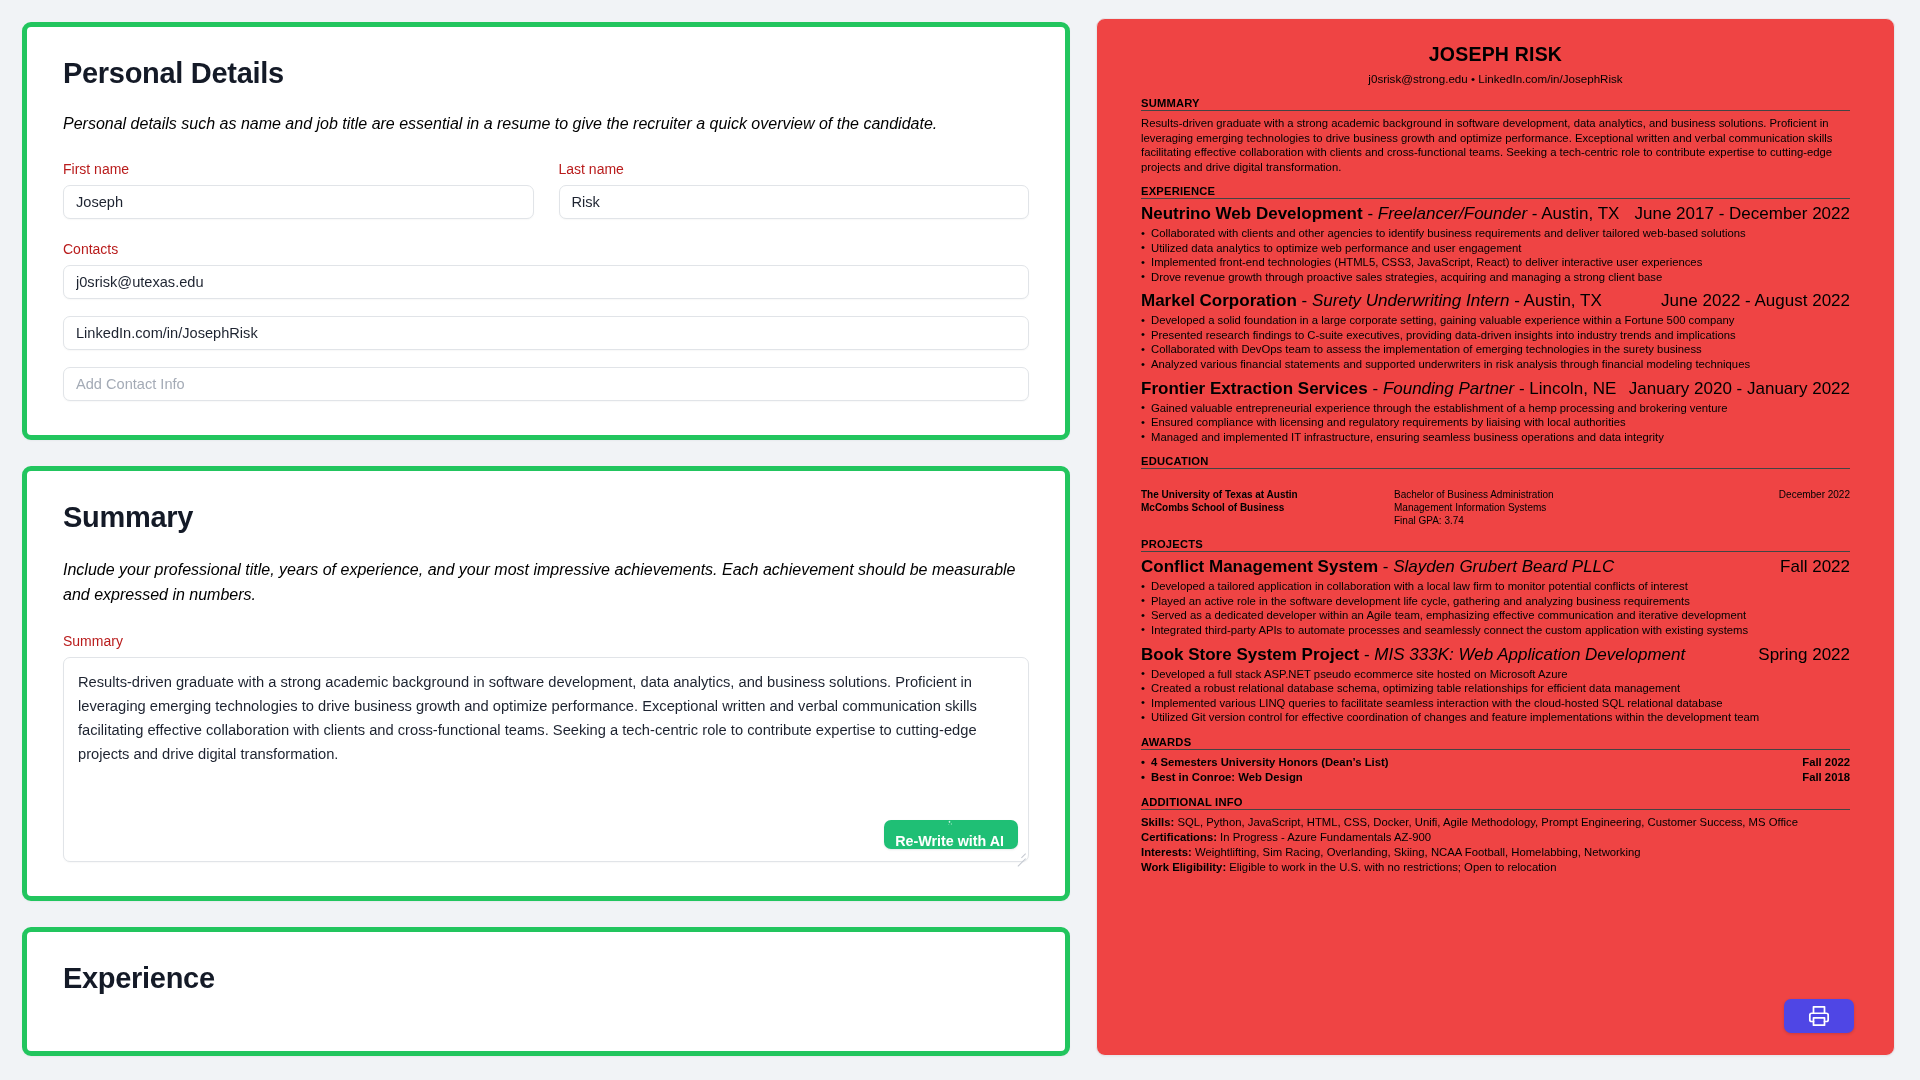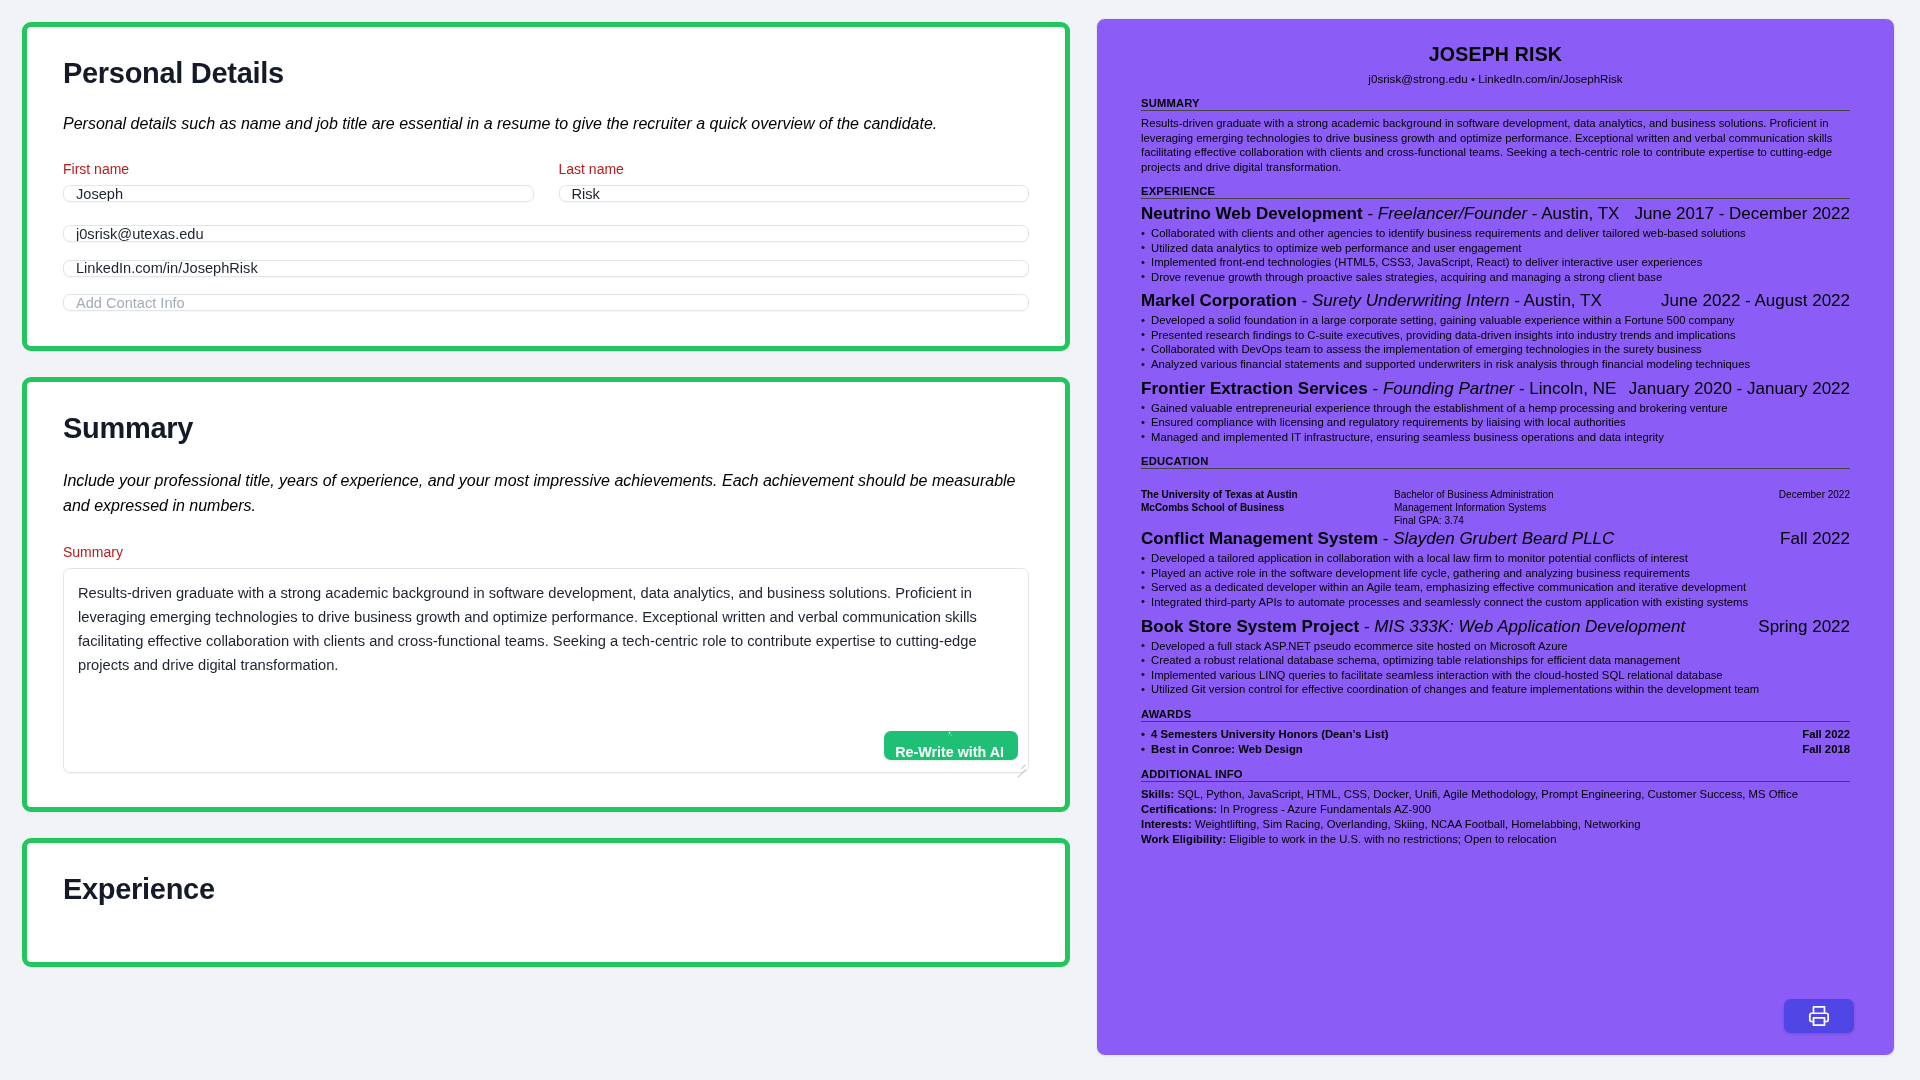--- a/index.html
+++ b/index.html
@@ -43,21 +43,21 @@
   .field-label {
     font-size: 14px;
     color: #b91c1c;
     margin-bottom: 8px;
     display: block;
   }
   .row2 { display: flex; gap: 25px; margin-bottom: 22px; }
   .col { flex: 1; }
   .inp {
     width: 100%;
-    height: 17px;
+    height: 34px;
     border: 1px solid #e1e4e8;
     border-radius: 7px;
     background: #fff;
     font-family: "Liberation Sans", sans-serif;
     font-size: 14.6px;
     color: #1d2330;
     padding: 0 12px;
     outline: none;
     box-shadow: 0 1px 1.5px rgba(16,24,40,0.03);
   }
@@ -113,21 +113,21 @@
     flex-direction: column;
   }
   .sparkle { width: 16px; height: 16px; display:block; }
 
   
   .preview-pane {
     width: 824px; height: 1080px;
     padding: 18px 25px 0 0;
   }
   .resume-card {
-    background: #8b5cf6;
+    background: #ef4444;
     border: 1px solid #e6e8eb;
     border-radius: 9px;
     box-shadow: 0 1px 2px rgba(16,24,40,0.04);
     height: 1038px;
     padding: 24px 44px 0 44px;
     position: relative;
     overflow: hidden;
   }
   .r-name {
     text-align: center;
@@ -225,20 +225,21 @@
           <label class="field-label">First name</label>
           <input class="inp" type="text" value="Joseph" style="">
         </div>
         <div class="col">
           <label class="field-label">Last name</label>
           <input class="inp" type="text" value="Risk" style="">
         </div>
       </div>
 
       <div class="contacts-block">
+        <label class="field-label">Contacts</label>
         <input class="inp" type="text" value="j0srisk@utexas.edu" style="">
         <input class="inp" type="text" value="LinkedIn.com/in/JosephRisk" style="">
         <input class="inp" type="text" placeholder="Add Contact Info" style="">
       </div>
     </div>
 
     <div class="card summary-card">
       <div class="card-title">Summary</div>
       <div class="card-desc">Include your professional title, years of experience, and your most impressive achievements. Each achievement should be measurable and expressed in numbers.</div>
       <label class="field-label">Summary</label>
@@ -316,20 +317,21 @@
           <div class="edu-school">McCombs School of Business</div>
         </div>
         <div>
           <div>Bachelor of Business Administration</div>
           <div>Management Information Systems</div>
           <div>Final GPA: 3.74</div>
         </div>
         <div>December 2022</div>
       </div>
 
+      <div class="sec-head">PROJECTS</div>
       <div id="proj-list">
           <div class="entry">
             <div class="entry-head">
               <div><span class="e-org">Conflict Management System</span> - <span class="e-role">Slayden Grubert Beard PLLC</span></div>
               <div class="e-date">Fall 2022</div>
             </div>
             <ul class="bullets">
               <li>Developed a tailored application in collaboration with a local law firm to monitor potential conflicts of interest</li>
               <li>Played an active role in the software development life cycle, gathering and analyzing business requirements</li>
               <li>Served as a dedicated developer within an Agile team, emphasizing effective communication and iterative development</li>

